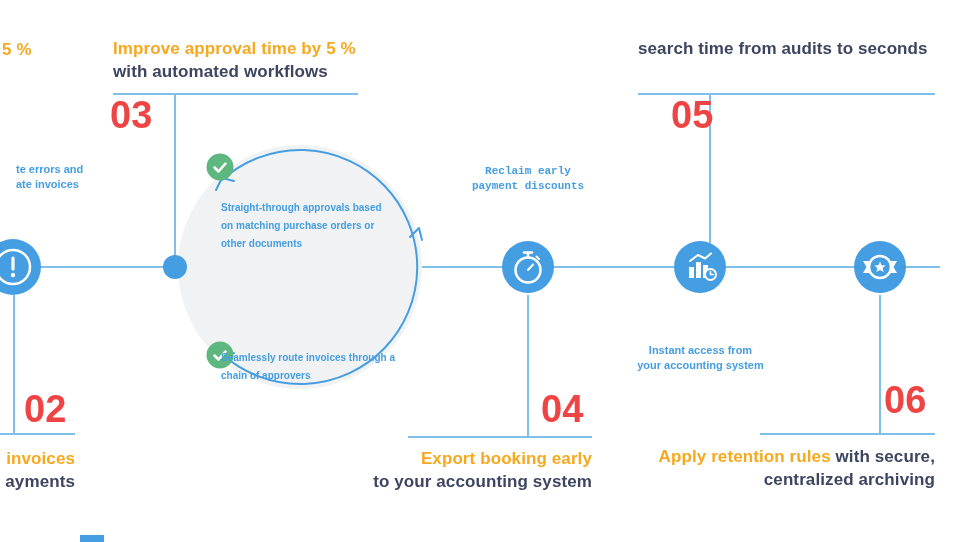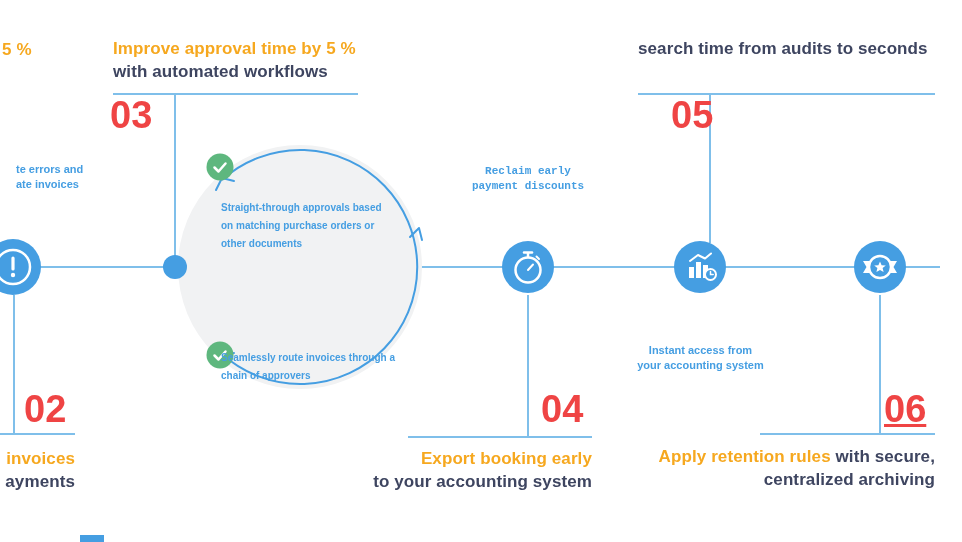--- a/index.html
+++ b/index.html
@@ -132,21 +132,21 @@
 
   <div class="title" style="left:638px; top:37px;">
     <div>search time from audits to seconds</div>
   </div>
   <div class="num" style="left:636px; top:96px;margin-left:35px;">05</div>
   <div class="cap" style="left:628px; top:343px; width:145px;">
     <div>Instant access from</div>
     <div>your accounting system</div>
   </div>
 
-  <div class="num" style="left:884px; top:390px;text-decoration:underline;">06</div>
+  <div class="num" style="left:884px; top:381px;">06</div>
   <div class="title ta-right" style="left:635px; top:445px; width:300px;">
     <div>
       <span class="o">Apply retention rules</span><span> with secure,</span>
     </div>
     <div>centralized archiving</div>
   </div>
 
   <div class="logo-frag" style="left:80px; top:535px; width:24px; height:7px;"></div>
 
 </div>

